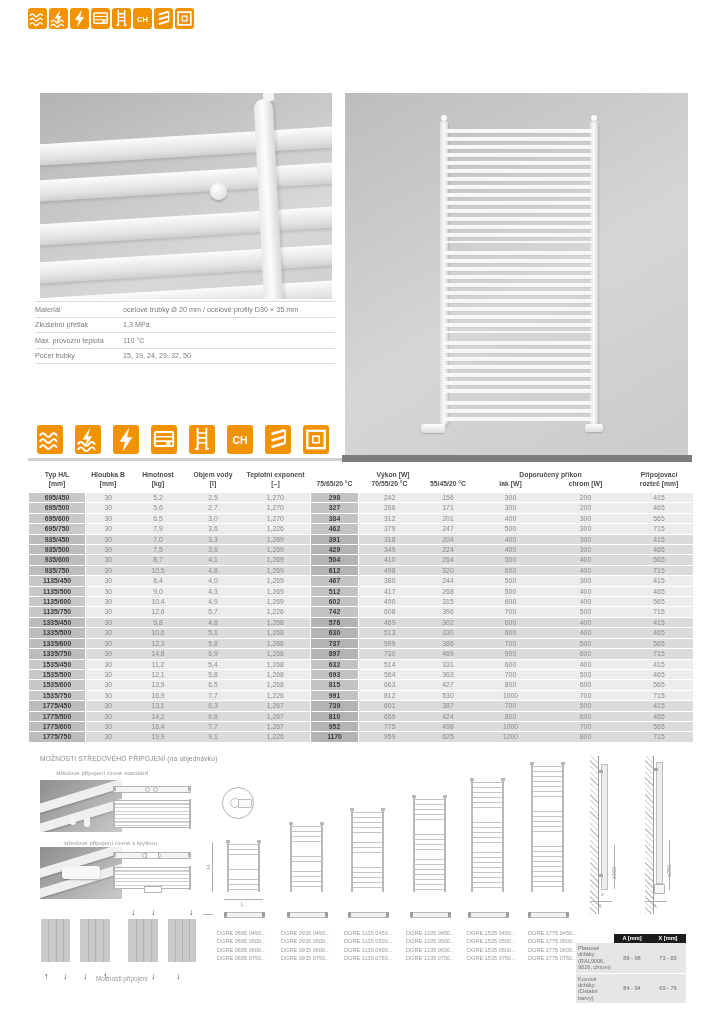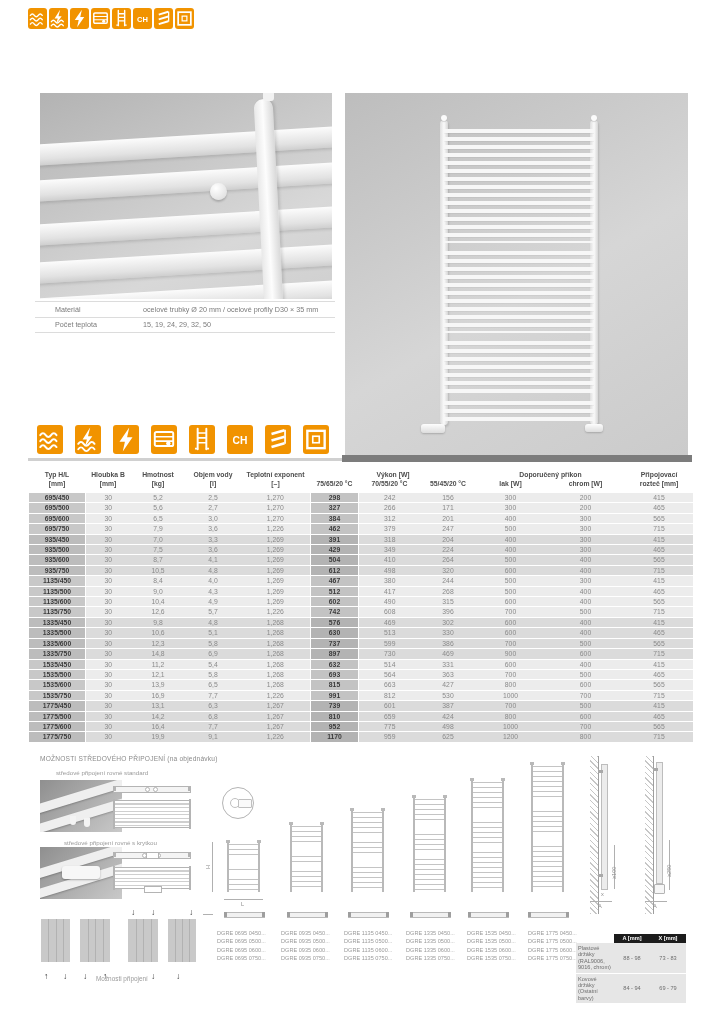--- a/index.html
+++ b/index.html
@@ -34,21 +34,21 @@
            background:linear-gradient(90deg,#dedede,#fafafa 50%,#d6d6d6);box-shadow:1px 2px 2px rgba(0,0,0,.12);}
   .rad-rungs{position:absolute;left:99px;width:150px;
              background:repeating-linear-gradient(180deg,#f7f7f7 0 4px,rgba(0,0,0,0.04) 4px 5px,rgba(0,0,0,0) 5px 8px);}
   .rad-vent{position:absolute;width:6px;height:6px;border-radius:50%;background:#fbfbfb;box-shadow:0 1px 1px rgba(0,0,0,.15);}
   .rad-valve{position:absolute;background:linear-gradient(180deg,#fdfdfd,#ddd);border-radius:3px;box-shadow:0 1px 2px rgba(0,0,0,.2);}
 
   
   .spec-table{position:absolute;left:35px;top:301px;width:300px;font-size:7.2px;color:#7a7a7a;}
   .spec-row{display:flex;height:14.5px;align-items:center;border-top:1px solid #dcdcdc;}
   .spec-row:last-child{border-bottom:1px solid #dcdcdc;}
-  .spec-label{width:88px;flex:none;margin-left:20px;}
+  .spec-label{width:88px;flex:none;}
   .spec-value{flex:1;}
 
   
   .div-light{position:absolute;left:28px;top:458px;width:314px;height:3px;background:#d0d0d0;}
   .div-dark{position:absolute;left:342px;top:455px;width:350px;height:7px;background:#7c7c7c;}
 
   
   .main-table{position:absolute;left:28px;top:466px;width:664px;border-collapse:collapse;table-layout:fixed;}
   .main-table th{font-size:6.8px;font-weight:bold;color:#4d4d4d;padding:0;text-align:center;line-height:8.5px;}
   .main-table thead tr.h1 th{padding-top:5px;vertical-align:bottom;}
@@ -201,21 +201,29 @@
     <div class="rad-valve" style="left:76px;top:331px;width:24px;height:9px;"></div>
     <div class="rad-valve" style="left:240px;top:331px;width:18px;height:8px;"></div>
   </div>
 
   <div class="spec-table" id="specTable">
       <div class="spec-row">
         <span class="spec-label">Materiál</span>
         <span class="spec-value">ocelové trubky Ø 20 mm / ocelové profily D30 × 35 mm</span>
       </div>
       <div class="spec-row">
-        <span class="spec-label">Počet teplota</span>
+        <span class="spec-label">Zkušební přetlak</span>
+        <span class="spec-value">1,3 MPa</span>
+      </div>
+      <div class="spec-row">
+        <span class="spec-label">Max. provozní teplota</span>
+        <span class="spec-value">110 °C</span>
+      </div>
+      <div class="spec-row">
+        <span class="spec-label">Počet trubky</span>
         <span class="spec-value">15, 19, 24, 29, 32, 50</span>
       </div>
     </div>
 
   <div class="icons-row" id="midIcons">
       <div class="icon">
         <svg viewBox="0 0 24 26" xmlns="http://www.w3.org/2000/svg">
           <path d="M3 9q2.5-3.5 5 0t5 0t5 0" stroke="#fff" fill="none" stroke-width="1.8" stroke-linecap="round"></path>
           <path d="M3 14.5q2.5-3.5 5 0t5 0t5 0" stroke="#fff" fill="none" stroke-width="1.8" stroke-linecap="round"></path>
           <path d="M3 20q2.5-3.5 5 0t5 0t5 0" stroke="#fff" fill="none" stroke-width="1.8" stroke-linecap="round"></path>

